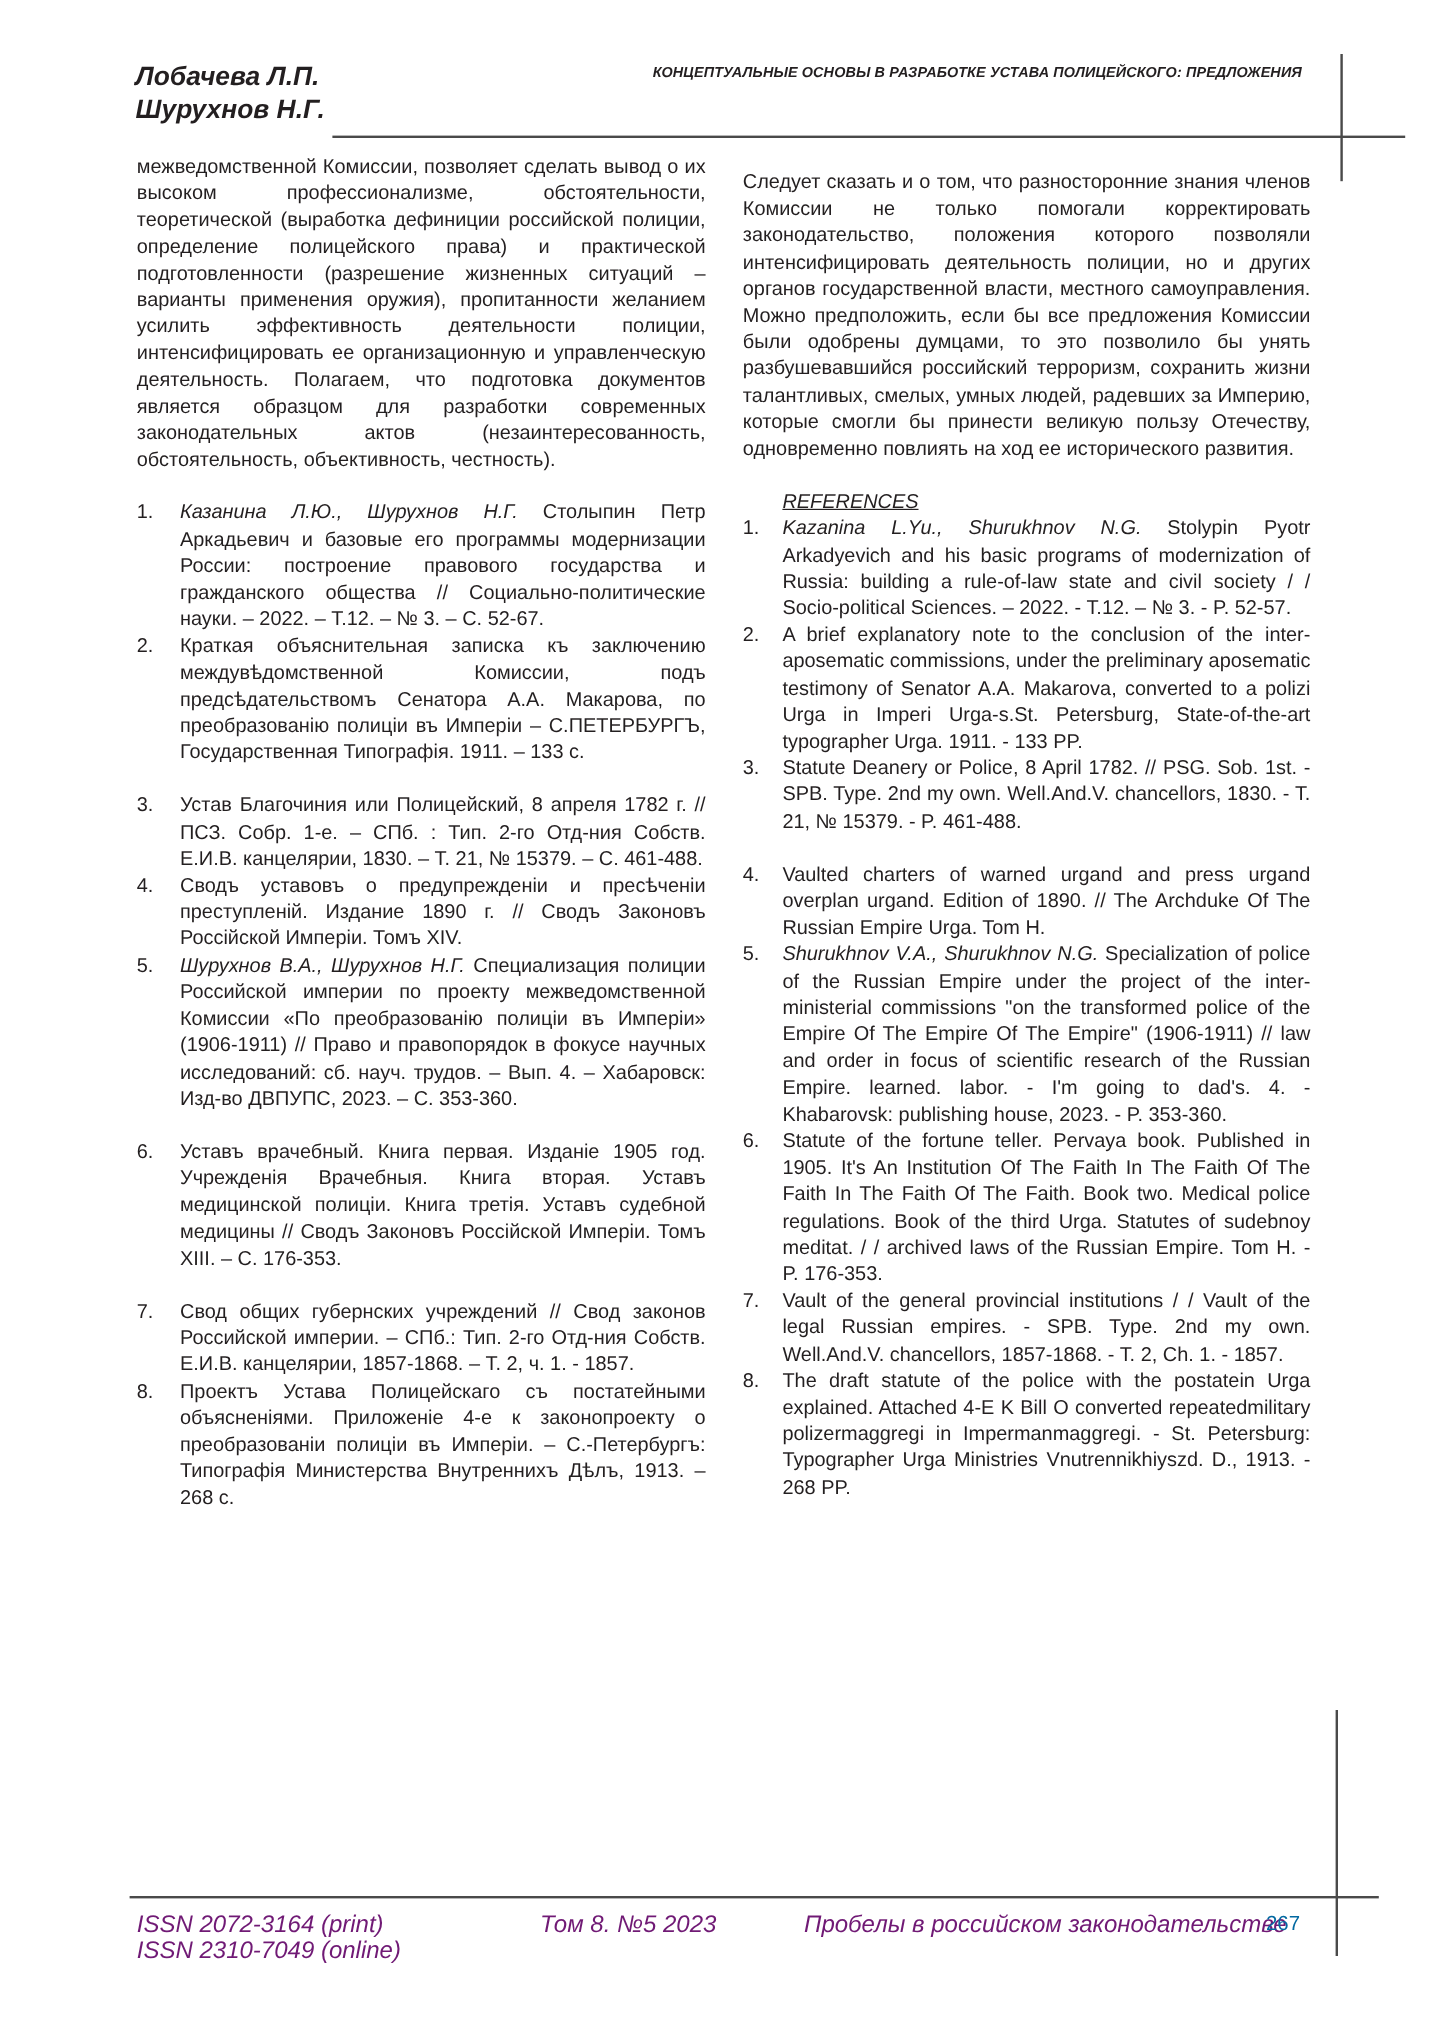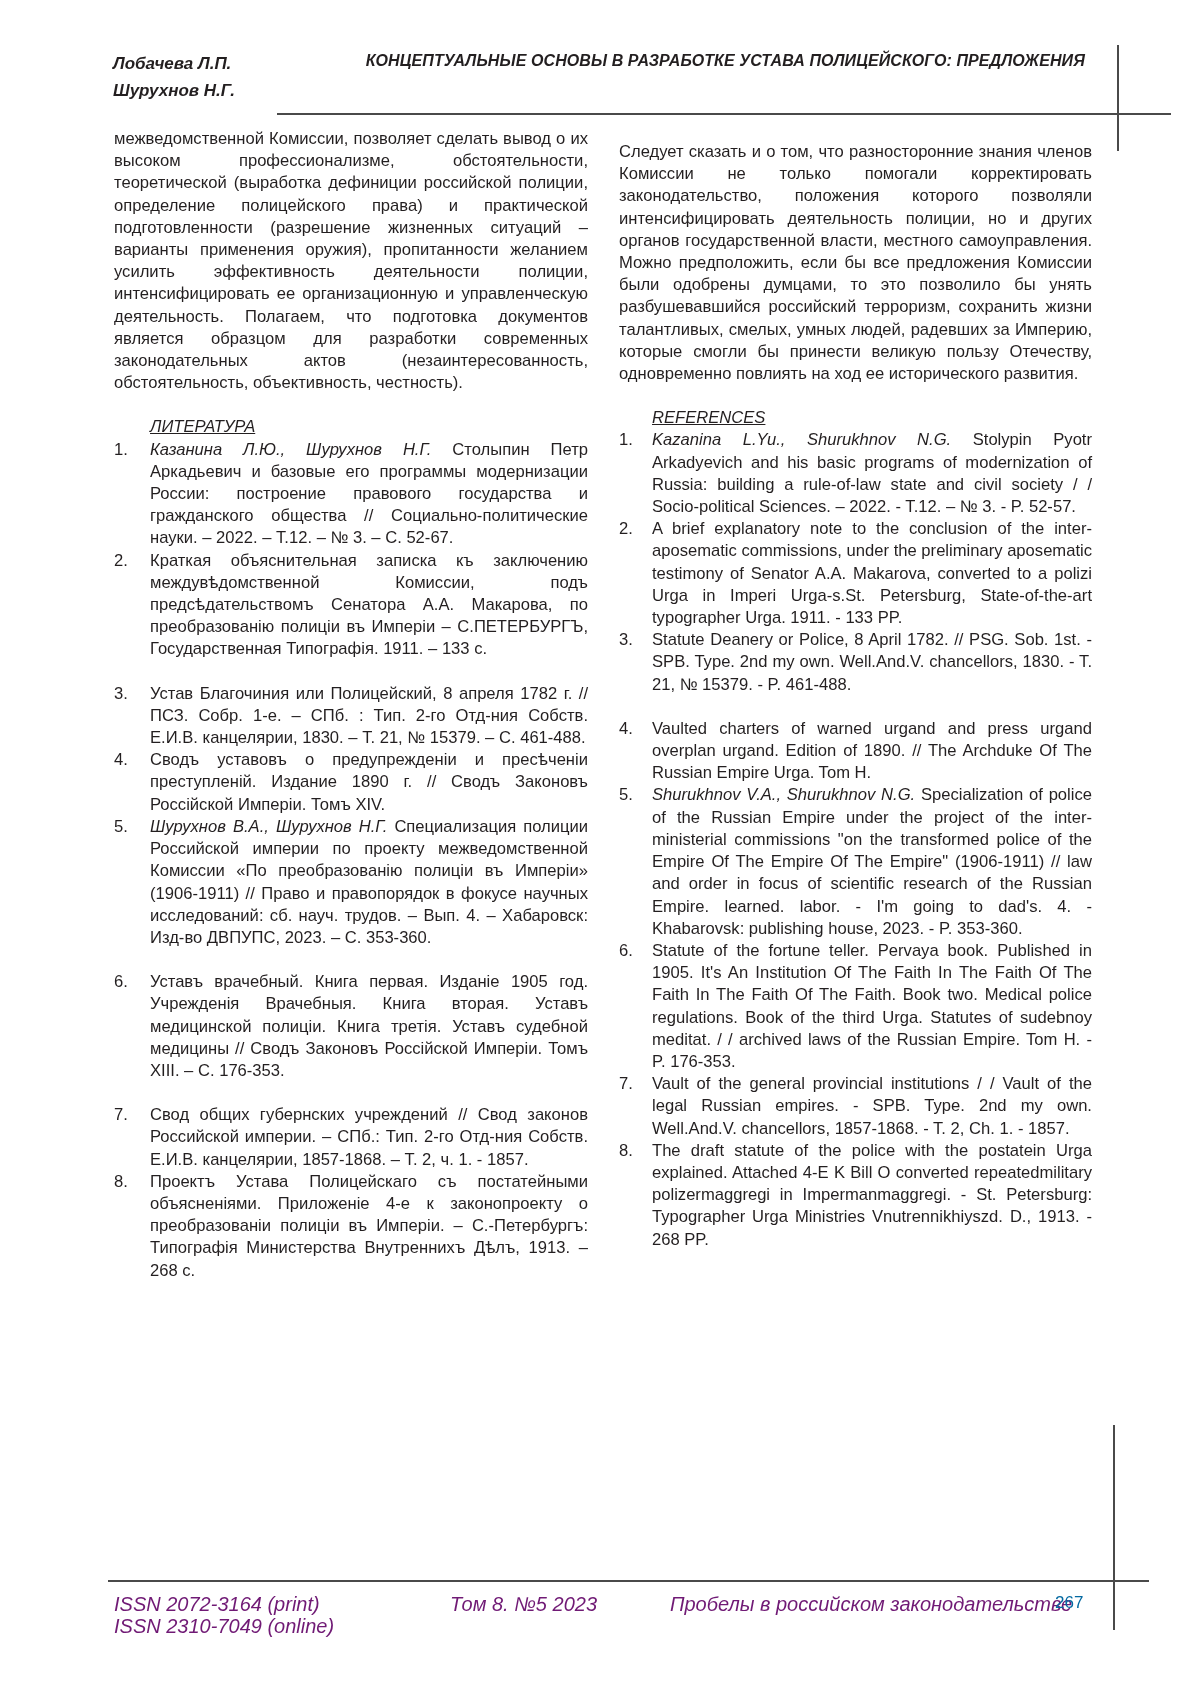--- a/index.html
+++ b/index.html
@@ -1,22 +1,22 @@
 <!DOCTYPE html>
 <html><head>
 <meta charset="utf-8">
 <style>
   html, body { margin: 0; padding: 0; background: #ffffff; }
   body { width: 1200px; height: 1697px; position: relative; overflow: hidden; color: #231f20;
          font-family: "Liberation Sans", "DejaVu Sans", sans-serif; }
   .rule { position: absolute; background: #4a4a4a; }
   .header-authors { position: absolute; left: 113px; top: 50px; font-style: italic; font-weight: bold;
-         font-size: 17px; line-height: 27px; color: #231f20; }
+         font-size: 22px; line-height: 27px; color: #231f20; }
   .header-title { position: absolute; left: 285px; top: 47px; width: 800px; text-align: right;
-         font-style: italic; font-weight: bold; font-size: 16px; line-height: 27px; color: #231f20; letter-spacing: 0.1px; }
+         font-style: italic; font-weight: bold; font-size: 12px; line-height: 27px; color: #231f20; letter-spacing: 0.1px; }
   .col { position: absolute; font-size: 16.6px; line-height: 22.2px; text-align: justify; }
   .col-left { left: 114px; width: 474px; }
   .col-right { left: 619px; width: 473px; }
   .para { margin: 0; hyphens: manual; }
   .refs-heading { margin: 0 0 0 0; text-decoration: underline; font-style: italic; }
   .refs-heading.left { padding-left: 36px; }
   .refs-heading.right { padding-left: 33px; }
   ol.refs { list-style: none; margin: 0; padding: 0; }
   ol.refs li { position: relative; padding-left: 36px; text-align: justify; }
   .col-right ol.refs li { padding-left: 33px; }
@@ -37,21 +37,20 @@
   <div>Лобачева Л.П.</div>
   <div>Шурухнов Н.Г.</div>
 </div>
 <div class="header-title">
   <div>КОНЦЕПТУАЛЬНЫЕ ОСНОВЫ В РАЗРАБОТКЕ УСТАВА ПОЛИЦЕЙСКОГО: ПРЕДЛОЖЕНИЯ</div>
 </div>
 
 <div class="col col-left" style="top:128px;">
   <p class="para">межведомственной Комиссии, позволяет сделать вывод о их высоком профессионализме, обстоятельности, теоретической (выработка дефиниции российской полиции, определение полицейского права) и практической подготовленности (разрешение жизненных ситуаций – варианты применения оружия), пропитанности желанием усилить эффективность деятельности полиции, интенсифицировать ее организационную и управленческую деятельность. Полагаем, что подготовка документов является образцом для разработки современных законодательных актов (незаинтересованность, обстоятельность, объективность, честность).</p>
   <div style="height:22px;"></div>
-  <div class="refs-heading left">ЛИТЕРАТУРА</div>
   <ol class="refs">
     <li><span class="num">1.</span><span class="it">Казанина Л.Ю., Шурухнов Н.Г.</span><span> Столыпин Петр Аркадьевич и базовые его программы модернизации России: построение правового государства и гражданского общества // Социально-политические науки. – 2022. – Т.12. – № 3. – С. 52-67.</span></li>
     <li><span class="num">2.</span><span>Краткая объяснительная записка къ заключению междувѣдомственной Комиссии, подъ предсѣдательствомъ Сенатора А.А. Макарова, по преобразованію полиціи въ Имперіи – С.ПЕТЕРБУРГЪ, Государственная Типографія. 1911. – 133 с.</span></li>
     <li style="margin-top:22px;"><span class="num">3.</span><span>Устав Благочиния или Полицейский, 8 апреля 1782 г. // ПСЗ. Собр. 1-е. – СПб. : Тип. 2-го Отд-ния Собств. Е.И.В. канцелярии, 1830. – Т. 21, № 15379. – С. 461-488.</span></li>
     <li><span class="num">4.</span><span>Сводъ уставовъ о предупрежденіи и пресѣченіи преступленій. Издание 1890 г. // Сводъ Законовъ Россійской Имперіи. Томъ XIV.</span></li>
     <li><span class="num">5.</span><span class="it">Шурухнов В.А., Шурухнов Н.Г.</span><span> Специализация полиции Российской империи по проекту межведомственной Комиссии «По преобразованію полиціи въ Имперіи» (1906-1911) // Право и правопорядок в фокусе научных исследований: сб. науч. трудов. – Вып. 4. – Хабаровск: Изд-во ДВПУПС, 2023. – С. 353-360.</span></li>
     <li style="margin-top:22px;"><span class="num">6.</span><span>Уставъ врачебный. Книга первая. Изданіе 1905 год. Учрежденія Врачебныя. Книга вторая. Уставъ медицинской полиціи. Книга третія. Уставъ судебной медицины // Сводъ Законовъ Россійской Имперіи. Томъ XIII. – С. 176-353.</span></li>
     <li style="margin-top:22px;"><span class="num">7.</span><span>Свод общих губернских учреждений // Свод законов Российской империи. – СПб.: Тип. 2-го Отд-ния Собств. Е.И.В. канцелярии, 1857-1868. – Т. 2, ч. 1. - 1857.</span></li>
     <li><span class="num">8.</span><span>Проектъ Устава Полицейскаго съ постатейными объясненіями. Приложеніе 4-е к законопроекту о преобразованіи полиціи въ Имперіи. – С.-Петербургъ: Типографія Министерства Внутреннихъ Дѣлъ, 1913. – 268 с.</span></li>
   </ol>

